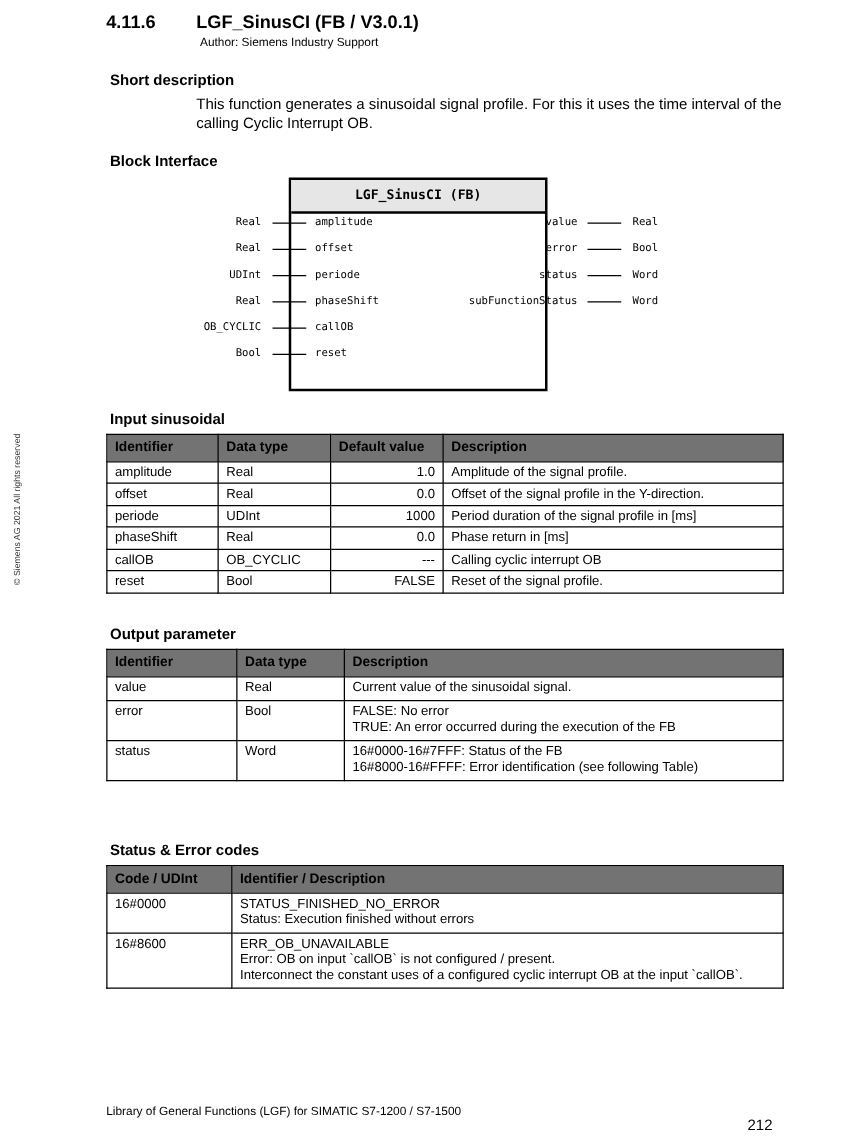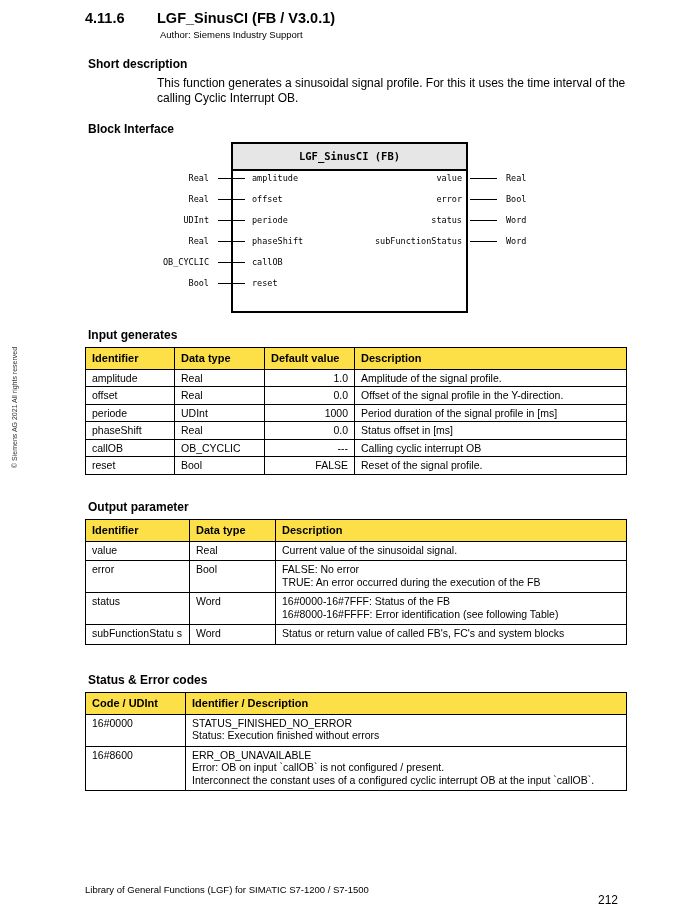--- a/index.html
+++ b/index.html
@@ -6,29 +6,29 @@
   body { width:689px; height:918px; position:relative; overflow:hidden;
          font-family:"Liberation Sans", sans-serif; color:#000; }
   .abs { position:absolute; }
   .h-num { left:85px; top:10px; font-size:14.5px; font-weight:bold; }
   .h-title { left:157px; top:10px; font-size:14.5px; font-weight:bold; }
   .author { left:160px; top:29px; font-size:9.5px; }
   .sec { left:88px; font-size:12px; font-weight:bold; }
   .para { left:157px; top:76px; width:470px; font-size:12px; line-height:15px; }
   .side { left:11px; top:468px; font-size:7px; color:#333; transform:rotate(-90deg); transform-origin:left top; white-space:nowrap; }
   
-  .fb { left:231px; top:142px; width:237px; height:171px; border:2px solid #000; box-sizing:border-box; }
+  .fb { left:231px; top:142px; width:207px; height:171px; border:2px solid #000; box-sizing:border-box; }
   .fb-head { height:25px; background:#e6e6e6; border-bottom:2px solid #000; text-align:center;
              font-family:"DejaVu Sans Mono", monospace; font-size:10.5px; font-weight:bold; line-height:25px; }
   .pin { position:absolute; font-family:"DejaVu Sans Mono", monospace; font-size:8.5px; line-height:10px; white-space:nowrap; }
   .line { position:absolute; height:1px; background:#000; width:27px; }
   
   table { position:absolute; border-collapse:collapse; font-size:10.5px; }
   th, td { border:1px solid #000; padding:2px 6px; vertical-align:top; line-height:12.5px; text-align:left; }
-  th { background:#fde047; font-weight:bold; font-size:11px; padding:4px 6px; }
+  th { background:#737373; font-weight:bold; font-size:11px; padding:4px 6px; }
   td.num { text-align:right; }
   .foot { left:85px; top:884px; font-size:9.5px; line-height:12px; }
   .pageno { left:598px; top:893px; font-size:12px; }
 </style>
 </head>
 <body>
 
 <div class="abs h-num">4.11.6</div>
 <div class="abs h-title">LGF_SinusCI (FB / V3.0.1)</div>
 <div class="abs author">Author: Siemens Industry Support</div>
@@ -69,21 +69,21 @@
        <div class="line" style="left:470px;top:199px"></div>
        <div class="pin" style="left:506px;top:194px">Bool</div>
     <div class="pin" style="right:227px;top:215px;text-align:right">status</div>
        <div class="line" style="left:470px;top:220px"></div>
        <div class="pin" style="left:506px;top:215px">Word</div>
     <div class="pin" style="right:227px;top:236px;text-align:right">subFunctionStatus</div>
        <div class="line" style="left:470px;top:241px"></div>
        <div class="pin" style="left:506px;top:236px">Word</div>
   </div>
 
-<div class="abs sec" style="top:328px">Input generates</div>
+<div class="abs sec" style="top:328px">Input sinusoidal</div>
 <table style="left:85px; top:347px; width:542px;">
   <thead>
       <tr>
     <th style="width:76px">Identifier</th>
     <th style="width:77px">Data type</th>
     <th style="width:77px">Default value</th>
     <th>Description</th>
   </tr>
     </thead>
   <tbody id="in-body">
@@ -102,21 +102,21 @@
       <tr>
         <td>periode</td>
         <td>UDInt</td>
         <td class="num">1000</td>
         <td>Period duration of the signal profile in [ms]</td>
       </tr>
       <tr>
         <td>phaseShift</td>
         <td>Real</td>
         <td class="num">0.0</td>
-        <td>Status offset in [ms]</td>
+        <td>Phase return in [ms]</td>
       </tr>
       <tr>
         <td>callOB</td>
         <td>OB_CYCLIC</td>
         <td class="num">---</td>
         <td>Calling cyclic interrupt OB</td>
       </tr>
       <tr>
         <td>reset</td>
         <td>Bool</td>
@@ -153,28 +153,20 @@
         </td>
       </tr>
       <tr>
         <td style="padding-bottom:4px">status</td>
         <td>Word</td>
         <td style="padding-bottom:4px">
           <div>16#0000-16#7FFF: Status of the FB</div>
           <div>16#8000-16#FFFF: Error identification (see following Table)</div>
         </td>
       </tr>
-      <tr>
-        <td style="padding-bottom:4px">subFunctionStatu s</td>
-        <td>Word</td>
-        <td style="padding-bottom:4px">
-          <div>Status or return value of called FB's, FC's and system blocks</div>
-          <div></div>
-        </td>
-      </tr>
     </tbody>
 </table>
 
 <div class="abs sec" style="top:673px">Status &amp; Error codes</div>
 <table style="left:85px; top:692px; width:542px;">
   <thead>
       <tr>
     <th style="width:87px">Code / UDInt</th>
     <th>Identifier / Description</th>
   </tr>

